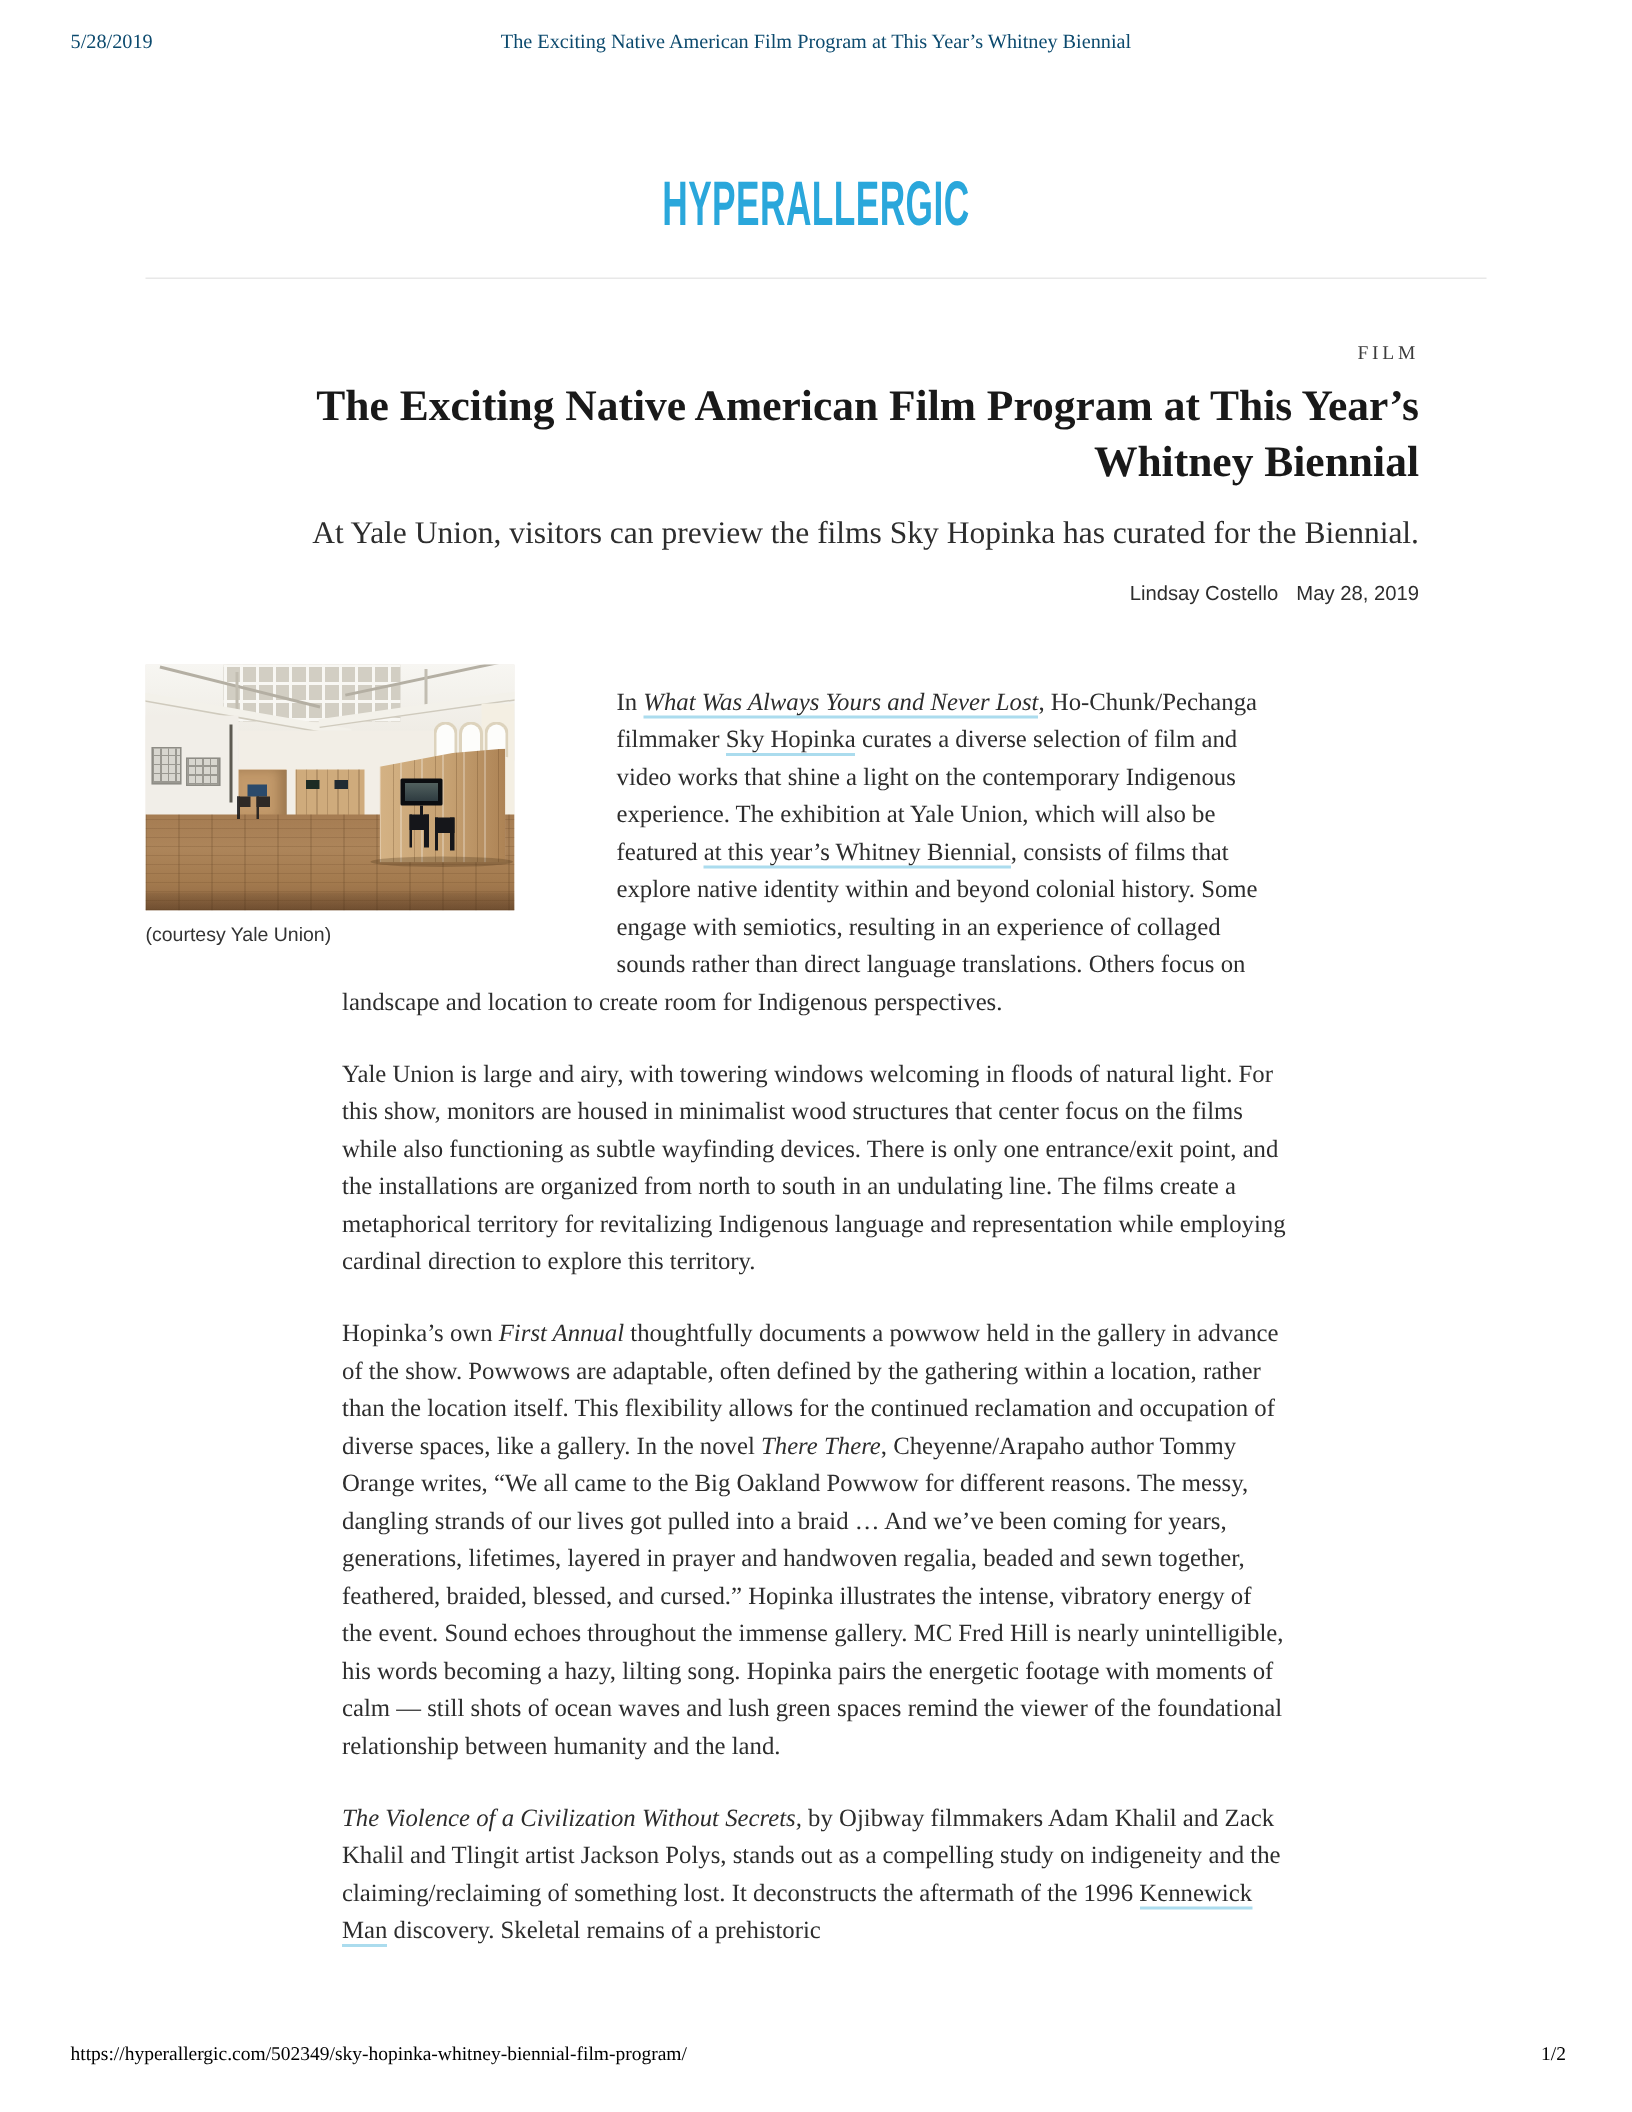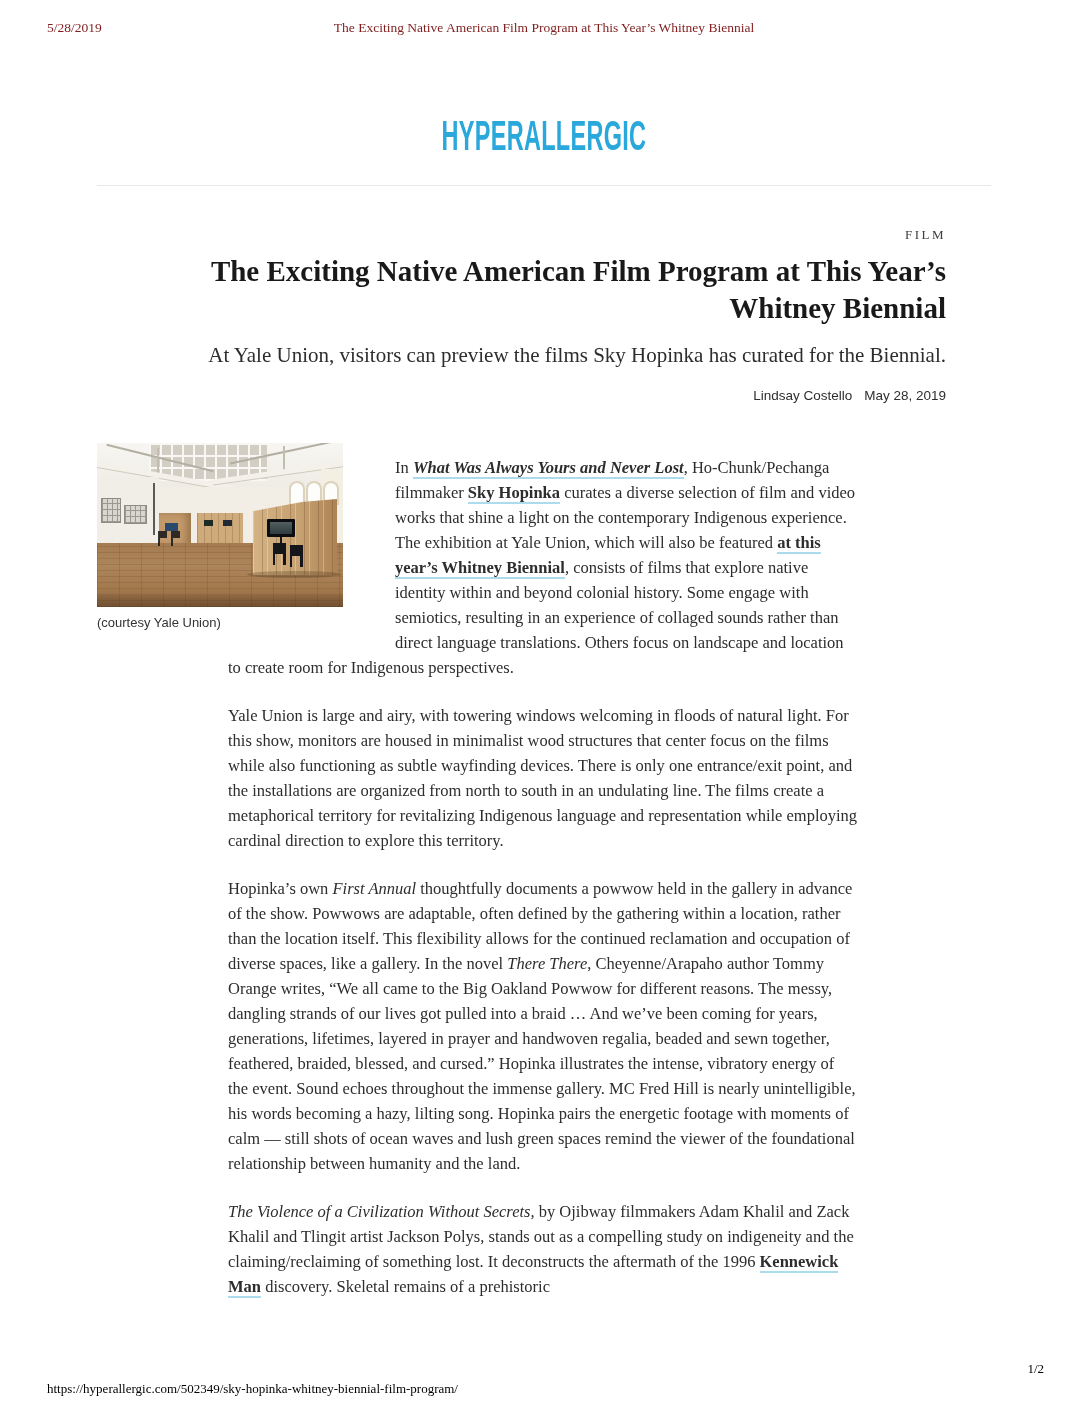--- a/index.html
+++ b/index.html
@@ -1,26 +1,26 @@
 <!DOCTYPE html>
 <html style="--logo: #2aa7db; --link-underline: #abdcee;"><head>
 <meta charset="utf-8">
 <style>
   html,body{margin:0;padding:0;background:#ffffff;}
   .page{position:relative;width:1088px;height:1408px;background:#ffffff;overflow:hidden;
         font-family:"Liberation Serif",serif;color:#2d2d2d;}
 
   
   .print-header{position:absolute;top:20px;left:47px;right:47px;height:20px;
-                font-size:13.5px;color:#7f1d1d;}
+                font-size:13.5px;color:#0c4a6e;}
   .ph-date{position:absolute;left:0;top:0;}
   .ph-doctitle{position:absolute;left:50%;top:0;transform:translateX(-50%);white-space:nowrap;}
   .print-footer{position:absolute;top:1361px;left:47px;right:44px;height:20px;
                 font-size:13px;color:#000;}
-  .pf-url{position:absolute;left:0;top:0;margin-top:20px;}
+  .pf-url{position:absolute;left:0;top:0;}
   .pf-page{position:absolute;right:0;top:0;}
 
   
   .masthead{position:absolute;top:116px;left:0;width:100%;text-align:center;}
   .logo{display:inline-block;font-family:"Liberation Sans",sans-serif;font-weight:700;
         font-size:42px;line-height:40px;letter-spacing:0.5px;color:var(--logo,#2aa7db);
         transform:scaleX(.56);transform-origin:center;}
   .rule{position:absolute;top:185px;left:97px;width:894px;height:1px;background:#e8e8e8;}
 
   
@@ -30,23 +30,23 @@
   .subtitle{margin:15px 0 0 0;font-size:21px;line-height:27px;color:#2d2d2d;}
   .byline{margin-top:19px;font-family:"Liberation Sans",sans-serif;font-size:13.5px;color:#2e2e2e;}
   .byline .bdate{margin-left:12px;}
 
   
   .article-body{position:absolute;top:455px;left:228px;width:630px;
                 font-size:16.5px;line-height:25px;color:#2d2d2d;}
   .paragraphs p{margin:0 0 23px 0;}
   .em{font-style:italic;}
   a.link{color:inherit;text-decoration:none;cursor:pointer;
-         border-bottom:2px solid var(--link-underline,#abdcee);font-weight:bold;}
+         border-bottom:2px solid var(--link-underline,#abdcee);}
 
-  figure.art-figure{float:left;width:280px;margin:-12px 18px 4px -131px;padding:0;}
+  figure.art-figure{float:left;width:280px;margin:-12px 34px 4px -131px;padding:0;}
   .figcaption{margin-top:8px;font-family:"Liberation Sans",sans-serif;
               font-size:13px;line-height:16px;color:#333;}
 
   
   .photo{position:relative;width:246px;height:164px;background:#efece6;overflow:hidden;}
   .photo div{position:absolute;}
   .g-ceiling{left:0;top:0;width:246px;height:64px;
              background:linear-gradient(180deg,#f7f6f2 0%,#efece5 70%,#ebe7df 100%);}
   .g-skylight{left:52px;top:0;width:118px;height:38px;
               background:repeating-linear-gradient(90deg,#f8f7f3 0 2px,transparent 2px 11px),

